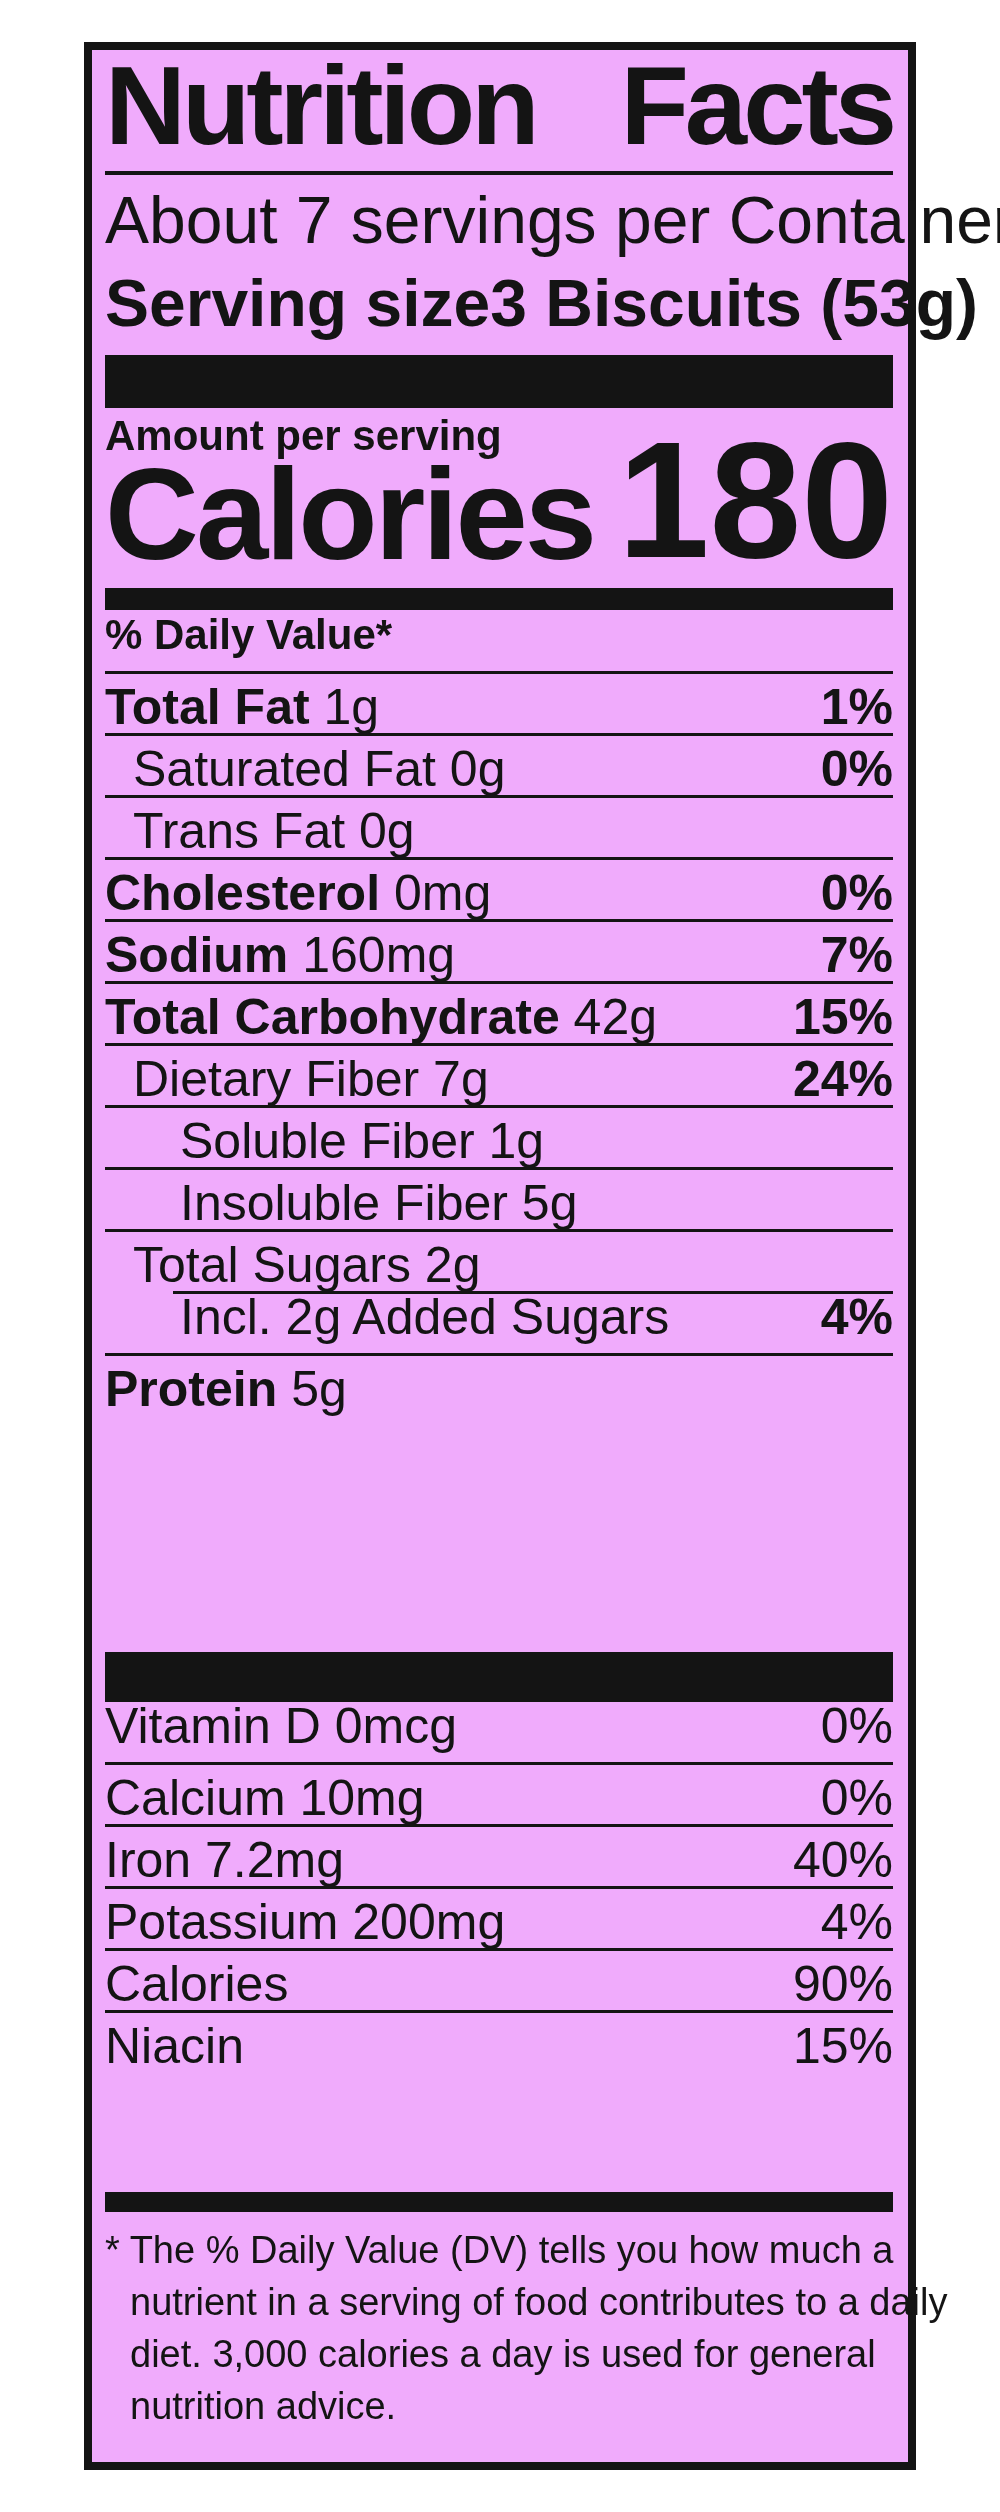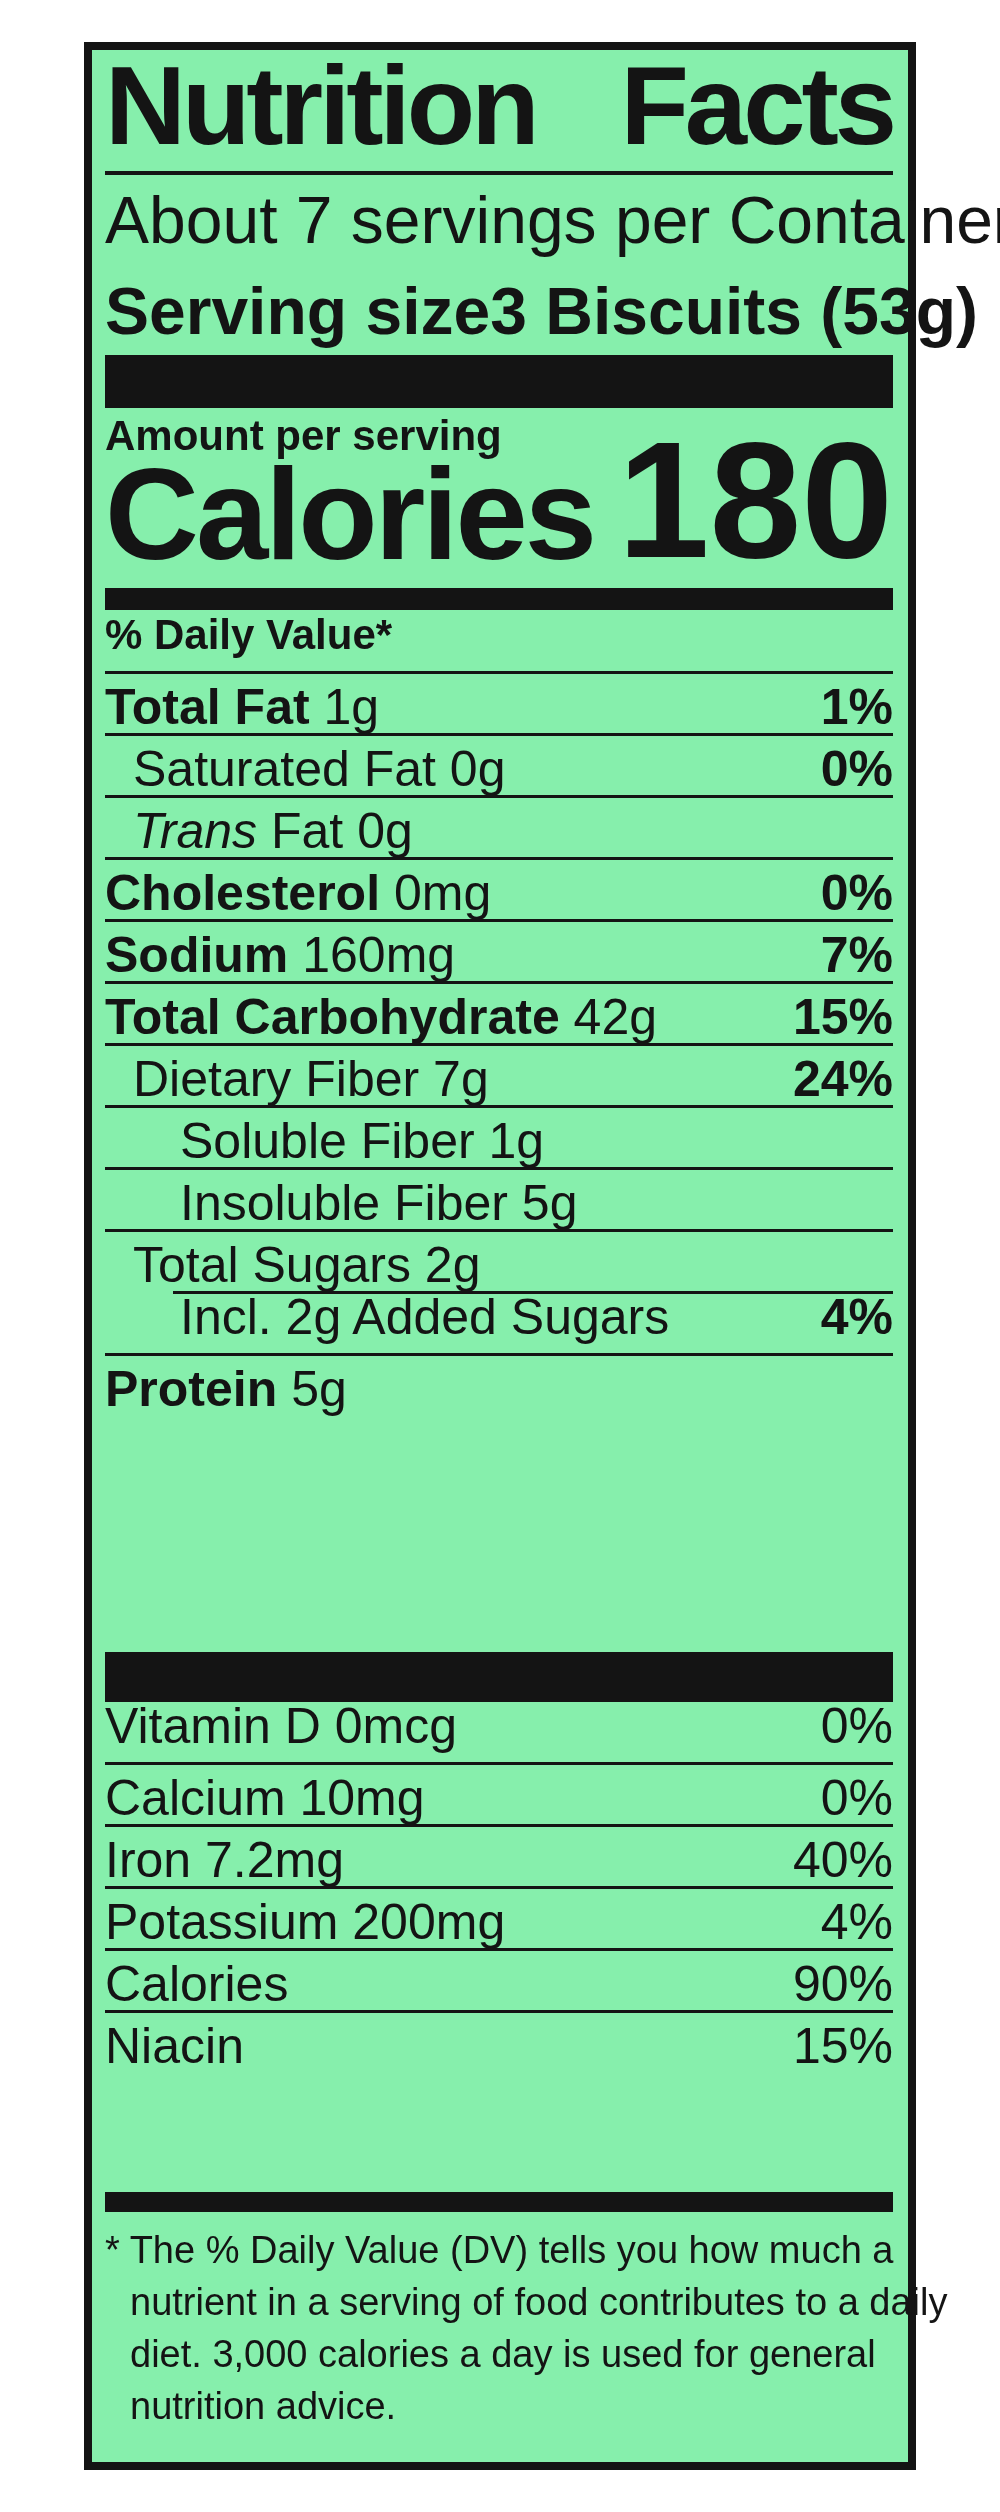--- a/index.html
+++ b/index.html
@@ -1,46 +1,46 @@
 <!DOCTYPE html>
 <html><head>
 <meta charset="utf-8">
 <style>
   html,body{margin:0;padding:0;background:#ffffff;}
   body{width:1000px;height:2512px;position:relative;font-family:"Liberation Sans",sans-serif;color:#141414;}
   .nf-label{
     position:absolute;left:84px;top:42px;width:832px;height:2428px;
-    border:8px solid #141414;box-sizing:border-box;background:#86efac;
+    border:8px solid #141414;box-sizing:border-box;background:#f0abfc;
   }
   .abs{position:absolute;left:13px;right:15px;}
   .nf-title{top:0;display:flex;justify-content:space-between;font-size:112px;line-height:1;font-weight:bold;letter-spacing:-4px;white-space:nowrap;}
   .title-rule{top:121px;height:4px;background:#141414;}
   .servings-line{top:137px;font-size:66px;line-height:1;white-space:nowrap;}
-  .serving-size-line{top:228px;display:flex;justify-content:space-between;font-size:66px;line-height:1;font-weight:bold;white-space:nowrap;}
+  .serving-size-line{top:220px;display:flex;justify-content:space-between;font-size:66px;line-height:1;font-weight:bold;white-space:nowrap;}
   .bar{background:#141414;}
   .bar-serving{top:305px;height:53px;}
   .amount-per-serving{top:365px;font-size:42px;line-height:1;font-weight:bold;}
   .calories-word{top:399px;font-size:130px;line-height:1;font-weight:bold;letter-spacing:-3px;}
   .calories-value{top:368px;font-size:165px;line-height:1;font-weight:bold;text-align:right;}
   .bar-calories{top:538px;height:22px;}
   .dv-header{top:564px;font-size:42px;line-height:1;font-weight:bold;}
   .rows{top:621px;}
   .vit-rows{top:1650px;}
   .row{
     position:relative;height:62px;box-sizing:border-box;border-top:3px solid #141414;
     display:flex;justify-content:space-between;align-items:baseline;
     font-size:50px;line-height:1;padding-top:8px;white-space:nowrap;
   }
   .row.no-top{border-top:none;padding-top:1px;}
   .row-divider-indent{position:absolute;top:0;left:68px;right:0;height:3px;background:#141414;}
   .row .lbl{display:inline;}
   .row .ind1{padding-left:28px;}
   .row .ind2{padding-left:75px;}
   .nb{font-weight:bold;}
-  .ni{font-style:italic;text-align:right;}
+  .ni{text-align:right;}
   .dvb{font-weight:bold;}
   .bar-protein{top:1602px;height:50px;}
   .bar-footnote{top:2142px;height:20px;}
   .footnote{top:2174px;font-size:38px;line-height:52px;}
   .footnote .fl{white-space:nowrap;}
   .footnote .fl.cont{padding-left:25px;}
 </style>
 </head>
 <body>
 

